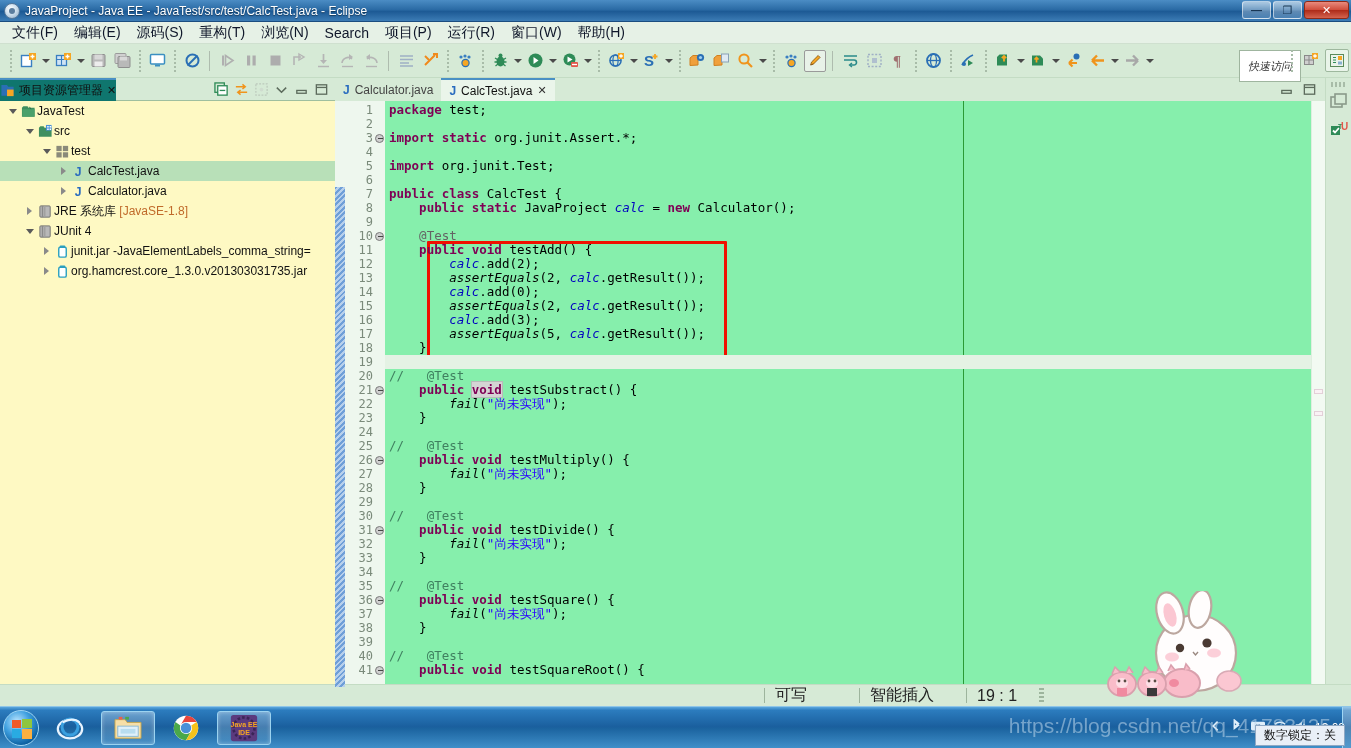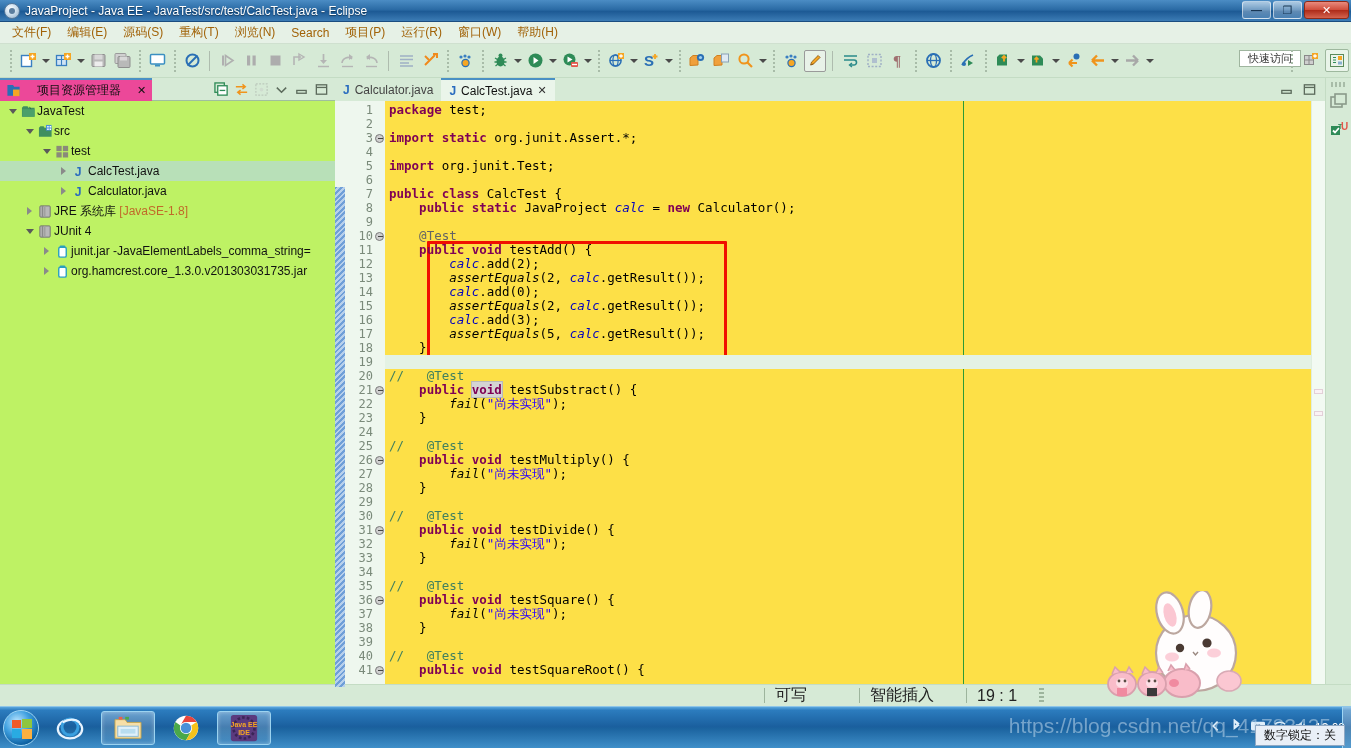--- a/index.html
+++ b/index.html
@@ -55,21 +55,21 @@
   }
 
   
   .menubar {
     height: 22px; flex: 0 0 22px;
     background: #e6f1e6;
     display: flex; align-items: center; padding-left: 4px;
     border-bottom: 1px solid #cfe0cf;
   }
   .menu-item {
-    font-size: 12px; color: #a16207; padding: 2px 8px; cursor: default; white-space: nowrap;
+    font-size: 14px; color: #0f172a; padding: 2px 8px; cursor: default; white-space: nowrap;
   }
 
   
   .toolbar {
     height: 34px; flex: 0 0 34px;
     background: #d6ead6;
     display: flex; align-items: center; padding-left: 5px;
     border-bottom: 1px solid #c4dcc4; position: relative;
   }
   .tb {
@@ -89,44 +89,44 @@
   .tb-sep {
     width: 1px; height: 20px; background: #aebcae; margin: 0 5px; flex: 0 0 1px;
   }
   .tb-dots {
     width: 5px; height: 22px; margin: 0 3px; flex: 0 0 5px;
     background-image: repeating-linear-gradient(180deg,#a8bca8 0 2px, transparent 2px 4px);
     background-size: 2px 100%; background-repeat: no-repeat; background-position: center;
   }
   .quick-access {
     position: absolute; right: 50px; top: 6px;
-    width: 62px; height: 17px; background: #fff; border: 1px solid #9fb59f;
-    font-size: 11px; color: #333; display: flex; align-items: center; justify-content: center;
+    width: 62px; height: 32px; background: #fff; border: 1px solid #9fb59f;
+    font-size: 11px; color: #333; display: flex; align-items: center; justify-content: center; font-style: italic;
   }
   .persp-bar { position: absolute; right: 2px; top: 5px; display: flex; align-items: center; gap: 2px; }
   .persp-ico { width: 24px; height: 23px; display:flex; align-items:center; justify-content:center;}
   .persp-ico.active { border: 1px solid #9eb89e; background: #e9f4e9; border-radius: 2px; }
 
   
   .body-row { flex: 1 1 auto; display: flex; min-height: 0; background: #d6ead6; }
 
   
   .explorer { width: 335px; flex: 0 0 335px; display: flex; flex-direction: column; background:#d6ead6; }
   .explorer-tabrow {
     height: 23px; display: flex; align-items: center; background: #d6ead6;
     border-bottom: 1px solid #9fbf9f; position: relative;
   }
   .ex-tab {
-    display: flex; align-items: center; gap: 16px; height: 23px; padding: 0 6px;
-    background: #ec4899; border-top: 2px solid #4a90c4;
+    display: flex; align-items: center; gap: 4px; height: 23px; padding: 0 0;
+    background: #0f766e; border-top: 2px solid #4a90c4;
     font-size: 12px; color: #111; white-space: nowrap;
   }
   .ex-tools { margin-left: auto; display: flex; align-items: center; gap: 3px; padding-right: 5px; }
   .ex-tool { width: 17px; height: 17px; display:flex;align-items:center;justify-content:center; }
-  .explorer-body { flex: 1 1 auto; background: #bef264; overflow: hidden; position: relative; }
+  .explorer-body { flex: 1 1 auto; background: #fef9c3; overflow: hidden; position: relative; }
   .tree-row {
     height: 20px; display: flex; align-items: center; font-size: 12px; color: #111;
     white-space: nowrap; padding-right: 4px;
   }
   .tree-row.selected { background: #b8e0b8; }
   .twisty { width: 13px; flex: 0 0 13px; display:flex;align-items:center;justify-content:center; }
   .twisty.open::after {
     content:""; border-left:4px solid transparent; border-right:4px solid transparent;
     border-top:5px solid #5a5a5a;
   }
@@ -165,21 +165,21 @@
   .folds { width: 12px; flex: 0 0 12px; background: #eef7ee; padding-top: 2px; }
   .fold-cell { height: 14px; display:flex; align-items:center; justify-content:center; }
   .fold-minus {
     width: 9px; height: 9px; border-radius: 50%; border: 1px solid #7a7a7a;
     background: #cfcfcf; position: relative;
   }
   .fold-minus::after {
     content:""; position:absolute; left:2px; top:3px; width:5px; height:1px; background:#444;
   }
   .code {
-    flex: 1 1 auto; position: relative; background: #fde047; overflow: hidden;
+    flex: 1 1 auto; position: relative; background: #86efac; overflow: hidden;
     font-family: "DejaVu Sans Mono","Liberation Mono",monospace; font-size: 12.5px;
     padding-top: 2px; min-width: 0;
   }
   .cline { height: 14px; line-height: 14px; white-space: pre; padding-left: 4px; position: relative; }
   .cline.hl { background: #e4f2e4; }
   .kw { color: #7f0055; font-weight: bold; }
   .str { color: #2a00ff; }
   .cmt { color: #3f7f5f; }
   .ann { color: #646464; }
   .fld { color: #0000c0; font-style: italic; }

